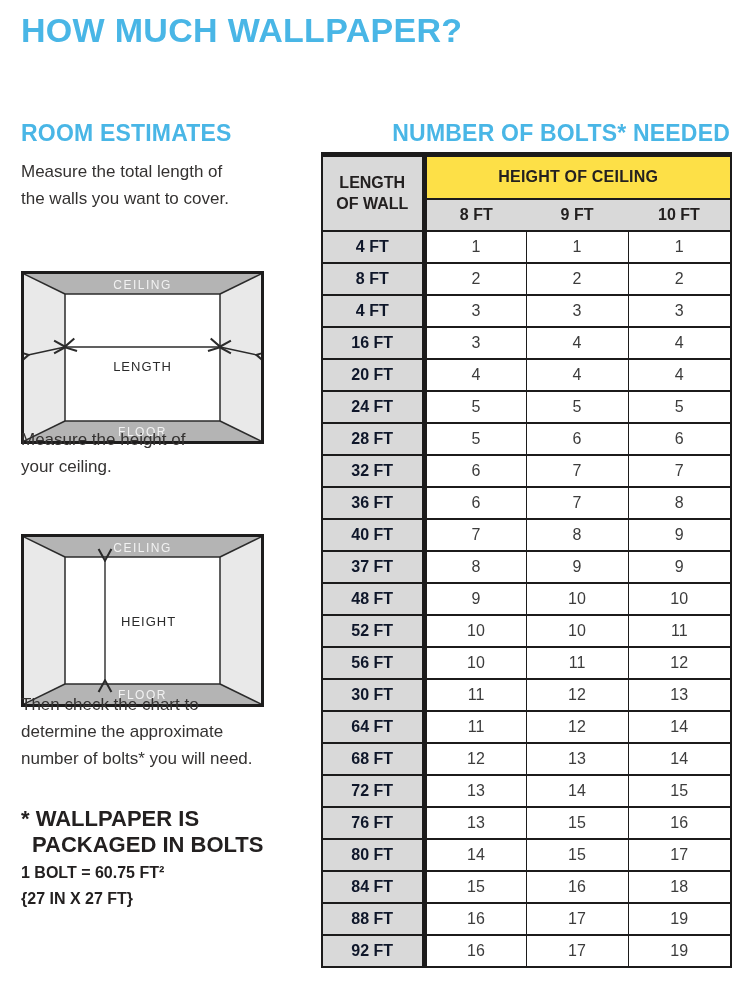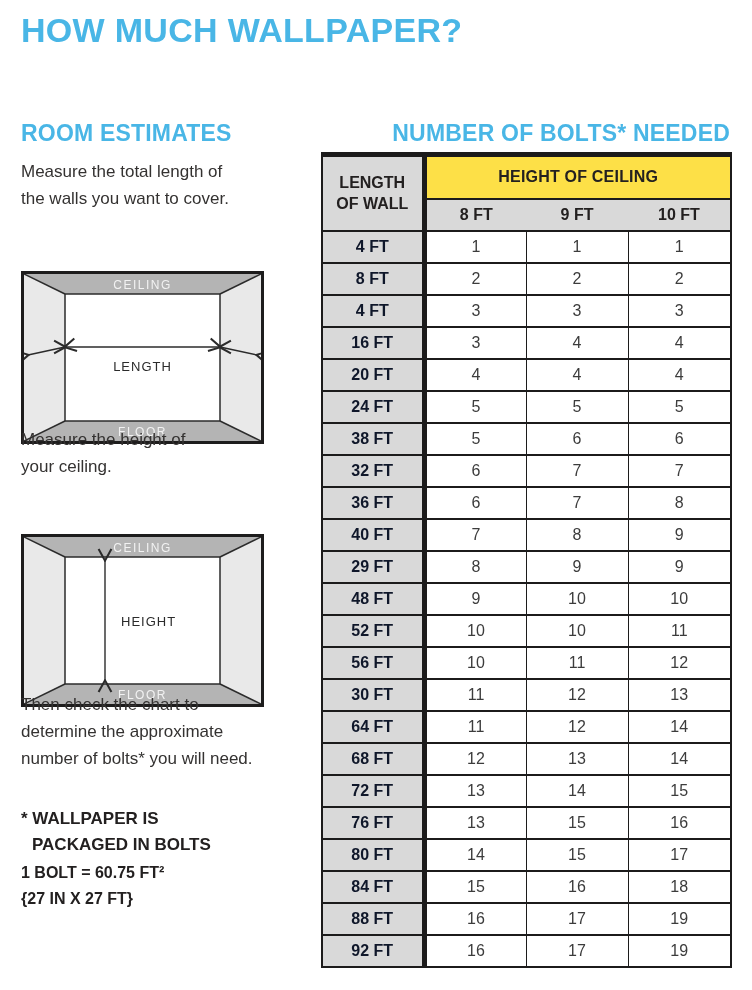--- a/index.html
+++ b/index.html
@@ -14,21 +14,21 @@
                      letter-spacing:0.2px; }
   .room-estimates-heading { left:21px; top:120px; }
   .bolts-heading { left:321px; top:120px; width:409px; text-align:right; }
 
   
   .para { position:absolute; left:21px; width:290px; font-size:17px; line-height:27px;
           color:#343231; white-space:pre-line; }
   .para1 { top:158px; }
   .para2 { top:426px; }
   .para3 { top:691px; }
-  .footnote { position:absolute; left:21px; top:806px; font-size:17px; line-height:26px;
+  .footnote { position:absolute; left:21px; top:806px; font-size:22px; line-height:26px;
               font-weight:bold; color:#232020; }
   .footnote .indent { display:block; padding-left:11px; }
   .bolt-eq { position:absolute; left:21px; top:860px; font-size:16px; line-height:26px;
              font-weight:bold; color:#232020; white-space:pre-line; }
 
   
   .room-diagram { position:absolute; left:21px; width:243px; height:173px;
                   border:3px solid #1d1c1c; background:#fff;margin-top:44px; }
   .diagram-length { top:227px; }
   .diagram-height { top:490px; }
@@ -173,21 +173,21 @@
           <td>4</td>
           <td>4</td>
         </tr>
         <tr>
           <th>24 FT</th>
           <td>5</td>
           <td>5</td>
           <td>5</td>
         </tr>
         <tr>
-          <th>38 FT</th>
+          <th>28 FT</th>
           <td>5</td>
           <td>6</td>
           <td>6</td>
         </tr>
         <tr>
           <th>32 FT</th>
           <td>6</td>
           <td>7</td>
           <td>7</td>
         </tr>
@@ -197,21 +197,21 @@
           <td>7</td>
           <td>8</td>
         </tr>
         <tr>
           <th>40 FT</th>
           <td>7</td>
           <td>8</td>
           <td>9</td>
         </tr>
         <tr>
-          <th>29 FT</th>
+          <th>37 FT</th>
           <td>8</td>
           <td>9</td>
           <td>9</td>
         </tr>
         <tr>
           <th>48 FT</th>
           <td>9</td>
           <td>10</td>
           <td>10</td>
         </tr>

